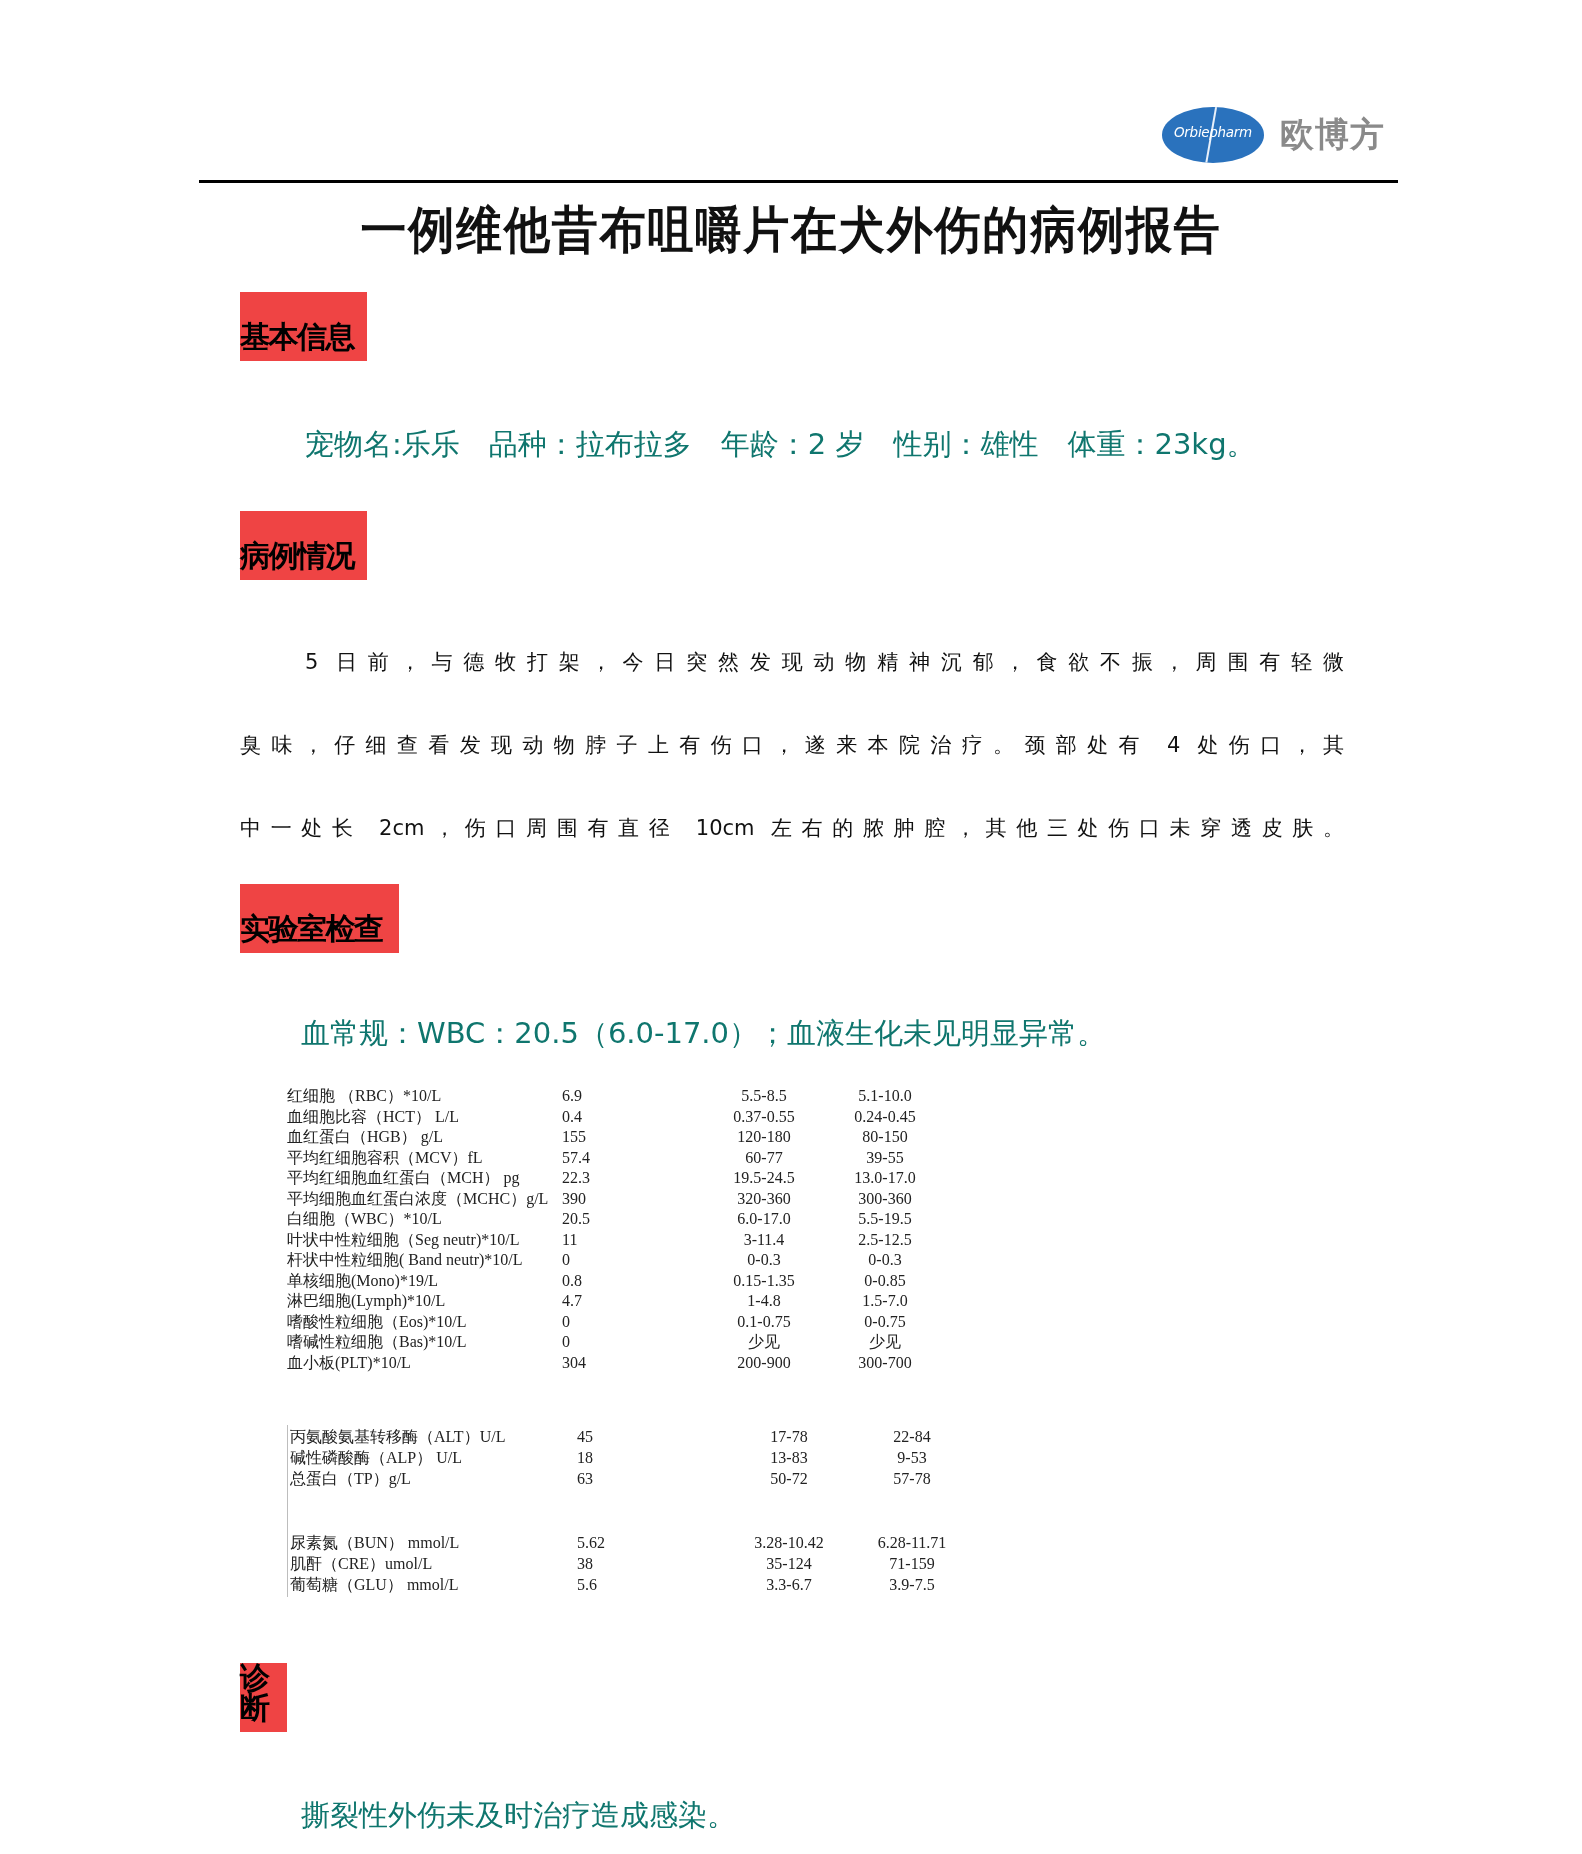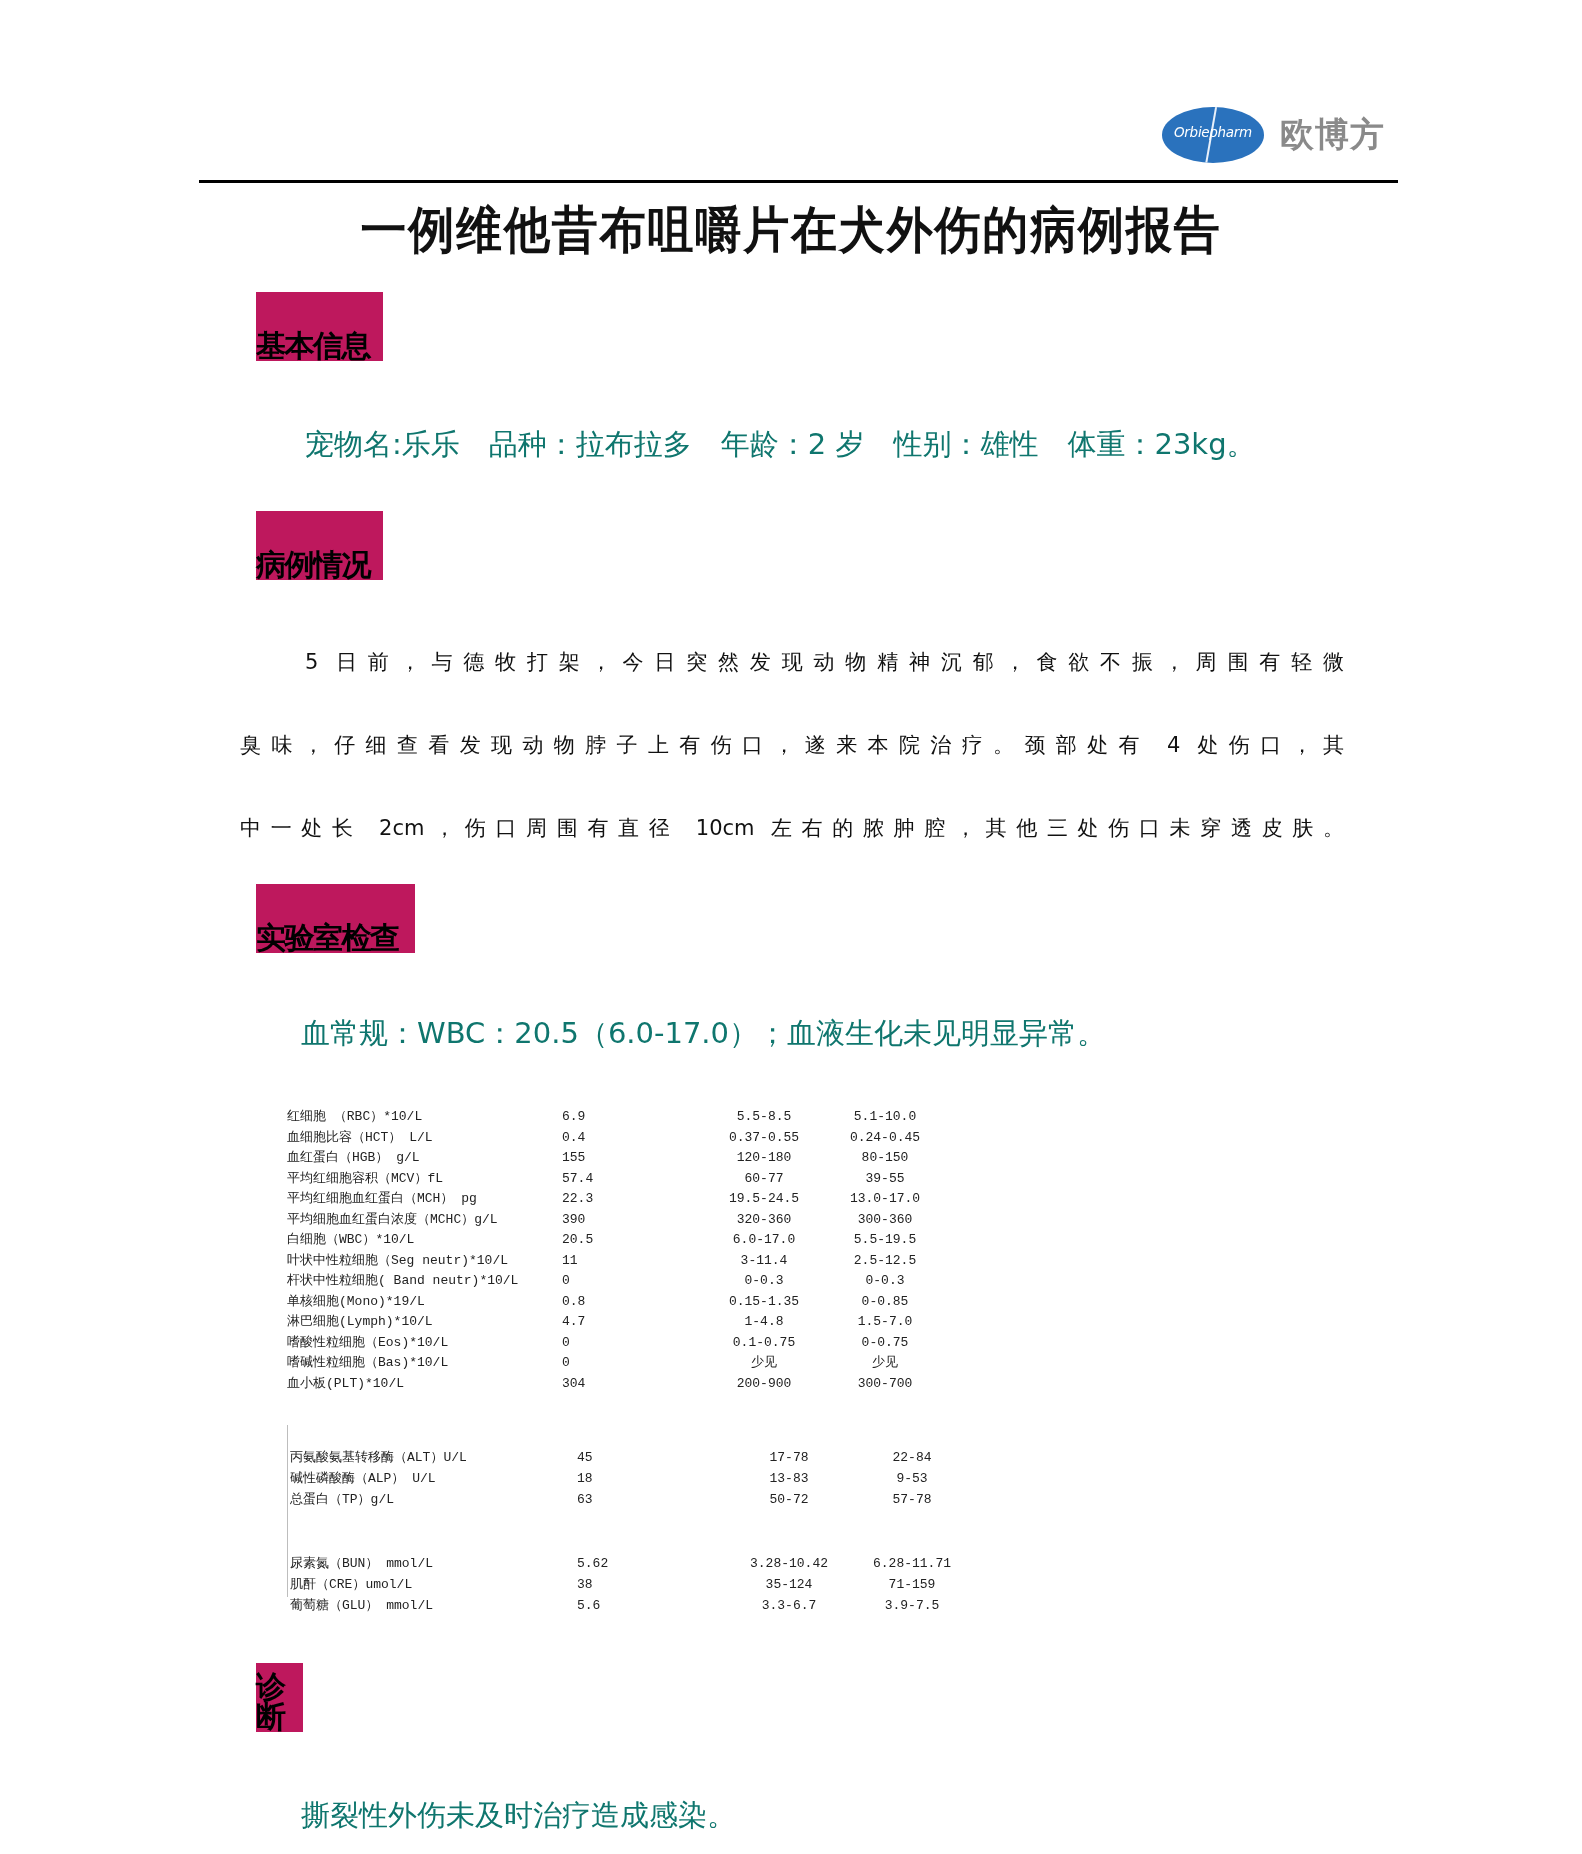--- a/index.html
+++ b/index.html
@@ -11,28 +11,28 @@
   .logo-oval .slash { position: absolute; left: 48px; top: -4px; width: 1.5px; height: 66px;
                       background: #e8f0fa; transform: rotate(10deg); }
   .logo-oval .brand { position: absolute; left: 0; top: 17px; width: 102px; text-align: center;
                       font-size: 13.5px; color: #ffffff; font-style: italic; letter-spacing: -0.3px; }
   .logo-cn { left: 1280px; top: 112px; font-size: 34px; font-weight: bold; color: #8a8a8a;
              letter-spacing: 1px; line-height: 44px; }
   .header-rule { left: 199px; top: 180px; width: 1199px; height: 3px; background: #000; }
   .title { left: 200px; width: 1182px; top: 198px; text-align: center;
            font-family: "DejaVu Serif", "Liberation Serif", serif; font-size: 50px; font-weight: bold;
            line-height: 64px; letter-spacing: 2px; transform: scaleX(0.92); transform-origin: center; }
-  .section-head { background: #be185d; height: 69px; left: 256px;
+  .section-head { background: #ef4444; height: 69px; left: 240px;
                   font-size: 30px; font-weight: bold; line-height: 30px; color: #000;
-                  display: flex; align-items: flex-end; box-sizing: border-box;
+                  display: flex; align-items: flex-end; padding-bottom: 9px; box-sizing: border-box;
                   letter-spacing: -1.5px; }
   .body-text { font-size: 29px; line-height: 32px; color: #0f766e; white-space: nowrap; }
   .para-line { left: 240px; width: 1104px; font-size: 21px; line-height: 32px;
                text-align: justify; text-align-last: justify; white-space: nowrap; }
-  .lab-table { font-family: Liberation Mono, monospace; font-size: 13px; color: #222; margin-top: 21px; }
+  .lab-table { font-family: Liberation Serif, serif; font-size: 16px; color: #222; }
   .lab-row { position: absolute; height: 20px; line-height: 20px; white-space: nowrap; }
   .lab-row span { position: absolute; top: 0; }
   .c-name { left: 0; }
   .c-center { transform: translateX(-50%); }
   .vline { width: 1px; background: #bdbdbd; }
 </style>
 </head>
 <body>
 
 <div class="abs logo-oval">

